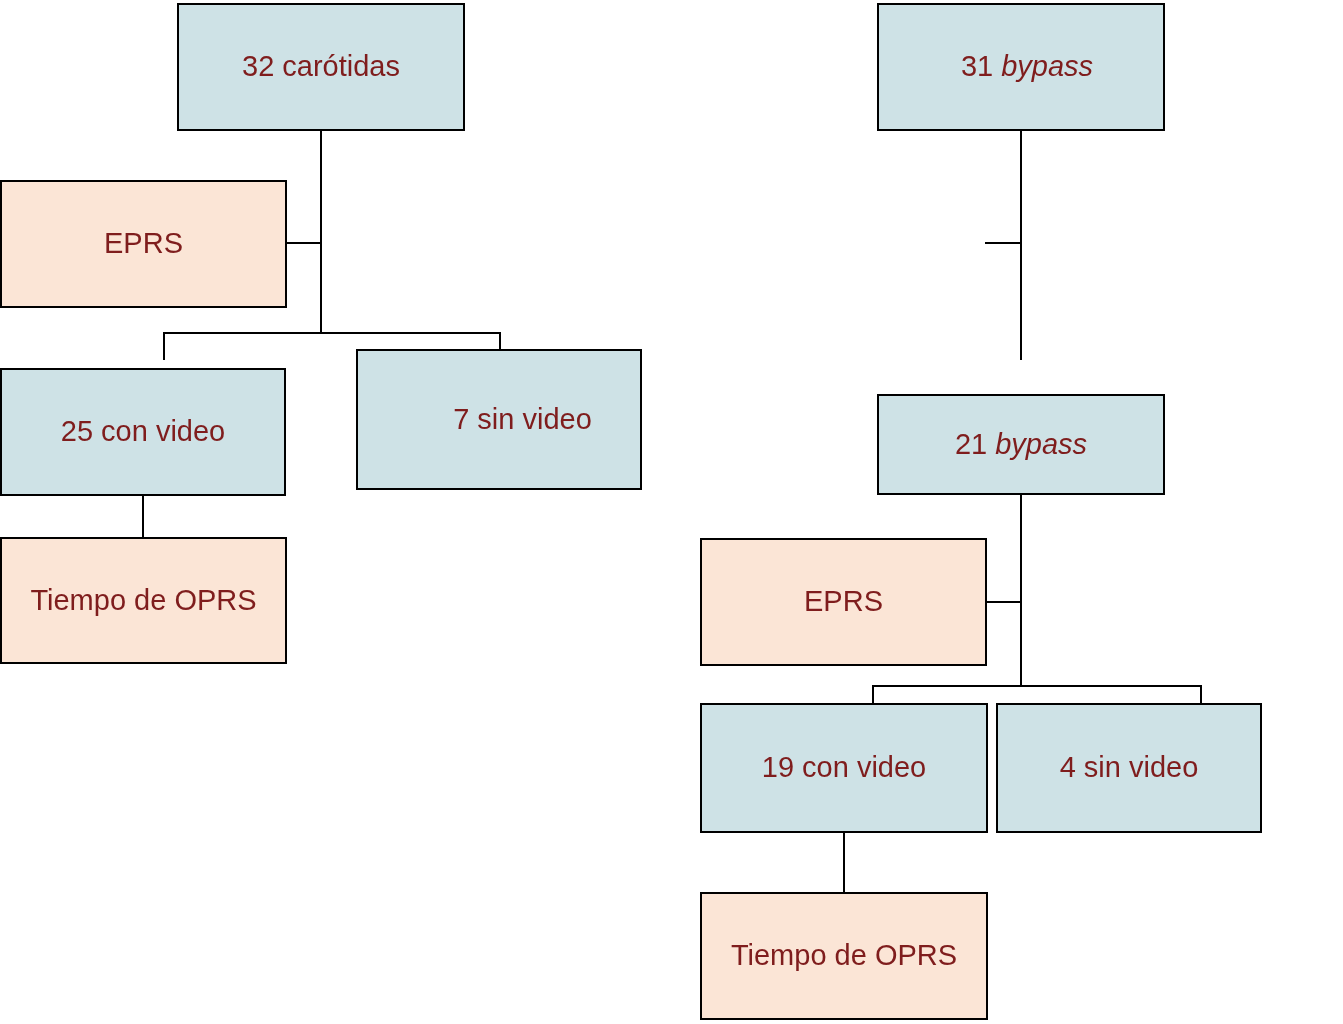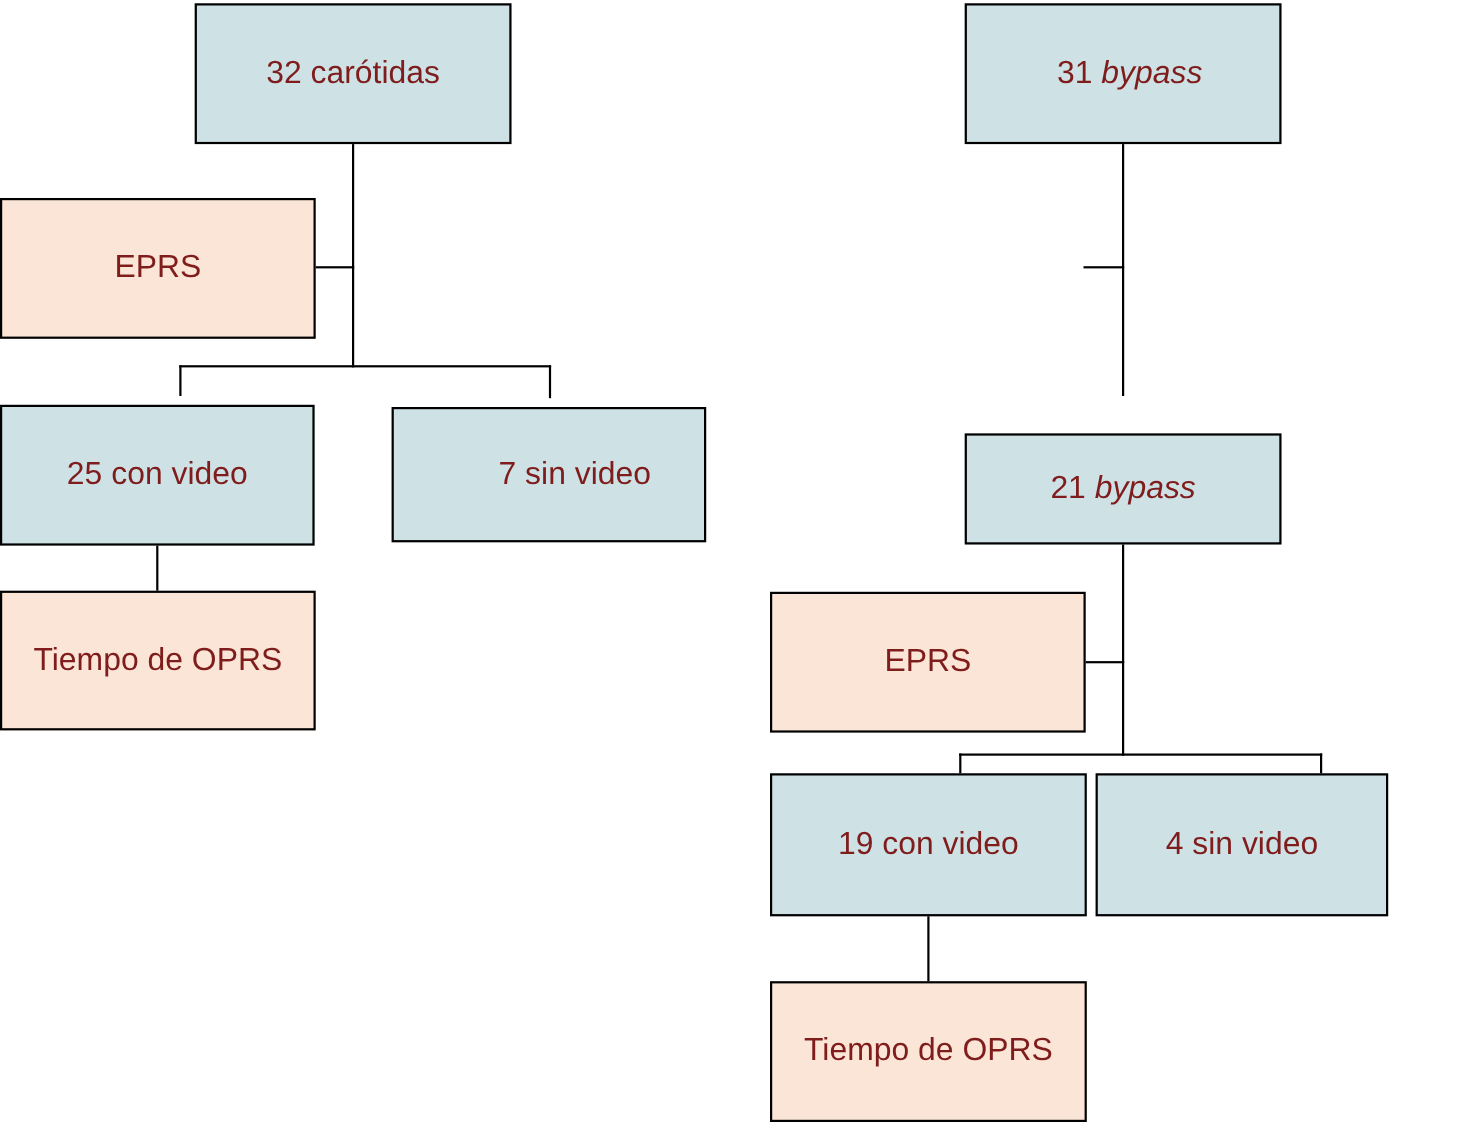--- a/index.html
+++ b/index.html
@@ -59,21 +59,21 @@
   </div>
 
   <div class="node" style="left: 0px; top: 180px; width: 287px; height: 128px; background-color: rgb(251, 229, 214);">
     <span class="lbl">EPRS</span>
   </div>
 
   <div class="node" style="left: 0px; top: 358px; width: 286px; height: 128px; background-color: rgb(206, 226, 230); margin-top: 10px;">
     <span class="lbl">25 con video</span>
   </div>
 
-  <div class="node" style="left: 356px; top: 370px; width: 286px; height: 123px; background-color: rgb(206, 226, 230); padding-left: 47px;">
+  <div class="node" style="left: 356px; top: 349px; width: 286px; height: 141px; background-color: rgb(206, 226, 230); padding-left: 47px;">
     <span class="lbl">7 sin video</span>
   </div>
 
   <div class="node" style="left: 0px; top: 537px; width: 287px; height: 127px; background-color: rgb(251, 229, 214);">
     <span class="lbl">Tiempo de OPRS</span>
   </div>
 
   <div class="node" style="left: 877px; top: 3px; width: 288px; height: 128px; background-color: rgb(206, 226, 230); padding-left: 12px;">
     <span class="lbl"><span>31 </span><span class="it">bypass</span></span>
   </div>

